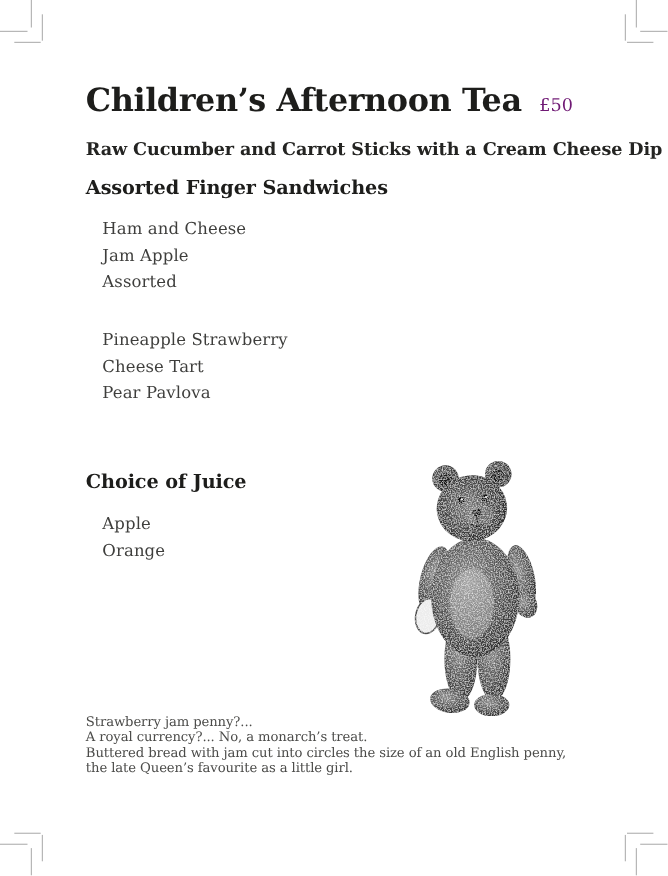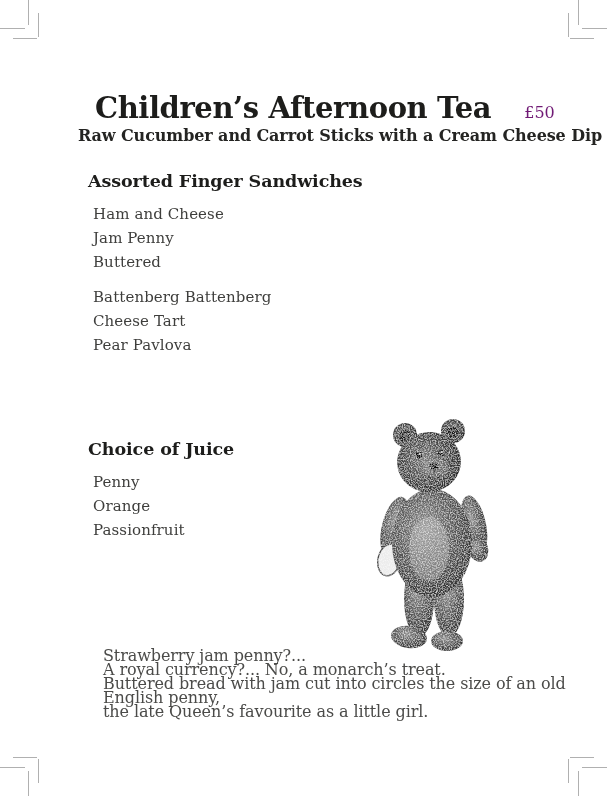--- a/index.html
+++ b/index.html
@@ -30,33 +30,32 @@
     color:var(--ink);white-space:nowrap;
   }
   .price{font-size:16px;font-weight:400;color:#701a75;}
   .subtitle{
     position:absolute;left:78px;top:126px;
     font-size:16px;font-weight:700;color:#242422;letter-spacing:-0.1px;
     white-space:nowrap;
   }
   .section{position:absolute;left:78px;}
   .section-heading{
-    margin:10px;font-size:17.5px;font-weight:700;color:var(--ink);
+    margin:0;font-size:17.5px;font-weight:700;color:var(--ink);
     letter-spacing:-0.1px;line-height:22px;
   }
-  .section-items{margin-top:2px;}
+  .section-items{margin-top:14px;}
   .item{
     margin-left:15px;font-size:15px;color:var(--body-text);
     line-height:24px;letter-spacing:0.1px;
   }
   .footnote{
     position:absolute;left:78px;top:649px;
-    font-size:16px;color:var(--footnote);line-height:14px;
+    font-size:12px;color:var(--footnote);line-height:14px;
     letter-spacing:-0.1px;
-    margin-left:25px;
   }
   .bear{position:absolute;left:374px;top:417px;}
 </style>
 </head>
 <body>
 
 <div class="crop v" style="left:28px;top:0;height:25px;"></div>
 <div class="crop v" style="left:38px;top:13px;height:24px;"></div>
 <div class="crop h" style="top:28px;left:0;width:25px;"></div>
 <div class="crop h" style="top:38px;left:13px;width:24px;"></div>
@@ -70,49 +69,48 @@
 <div class="crop v" style="left:38px;top:759px;height:24px;"></div>
 <div class="crop h" style="top:767px;left:0;width:25px;"></div>
 <div class="crop h" style="top:757px;left:13px;width:24px;"></div>
 
 <div class="crop v" style="left:578px;top:771px;height:25px;"></div>
 <div class="crop v" style="left:568px;top:759px;height:24px;"></div>
 <div class="crop h" style="top:767px;left:582px;width:25px;"></div>
 <div class="crop h" style="top:757px;left:570px;width:24px;"></div>
 
 <div class="title-row">
-  <h1 class="title" style="margin:17px">Children’s Afternoon Tea</h1>
+  <h1 class="title" style="margin:0">Children’s Afternoon Tea</h1>
   <span class="price">£50</span>
 </div>
 
 <div class="subtitle">Raw Cucumber and Carrot Sticks with a Cream Cheese Dip</div>
 
 <div class="section" style="top:160px;">
   <h2 class="section-heading">Assorted Finger Sandwiches</h2>
   <div class="section-items">
     <div class="item">Ham and Cheese</div>
-    <div class="item">Jam Penny</div>
-    <div class="item">Buttered</div>
+    <div class="item">Jam Apple</div>
+    <div class="item">Assorted</div>
   </div>
 </div>
 
 <div class="section" style="top:283px;">
   <div class="section-items">
-    <div class="item">Battenberg Battenberg</div>
+    <div class="item">Pineapple Strawberry</div>
     <div class="item">Cheese Tart</div>
     <div class="item">Pear Pavlova</div>
   </div>
 </div>
 
 <div class="section" style="top:428px;">
   <h2 class="section-heading">Choice of Juice</h2>
   <div class="section-items">
-    <div class="item">Penny</div>
+    <div class="item">Apple</div>
     <div class="item">Orange</div>
-    <div class="item">Passionfruit</div>
   </div>
 </div>
 
 <div class="footnote">
   <div>Strawberry jam penny?...</div>
   <div>A royal currency?... No, a monarch’s treat.</div>
   <div>Buttered bread with jam cut into circles the size of an old English penny,</div>
   <div>the late Queen’s favourite as a little girl.</div>
 </div>
 

